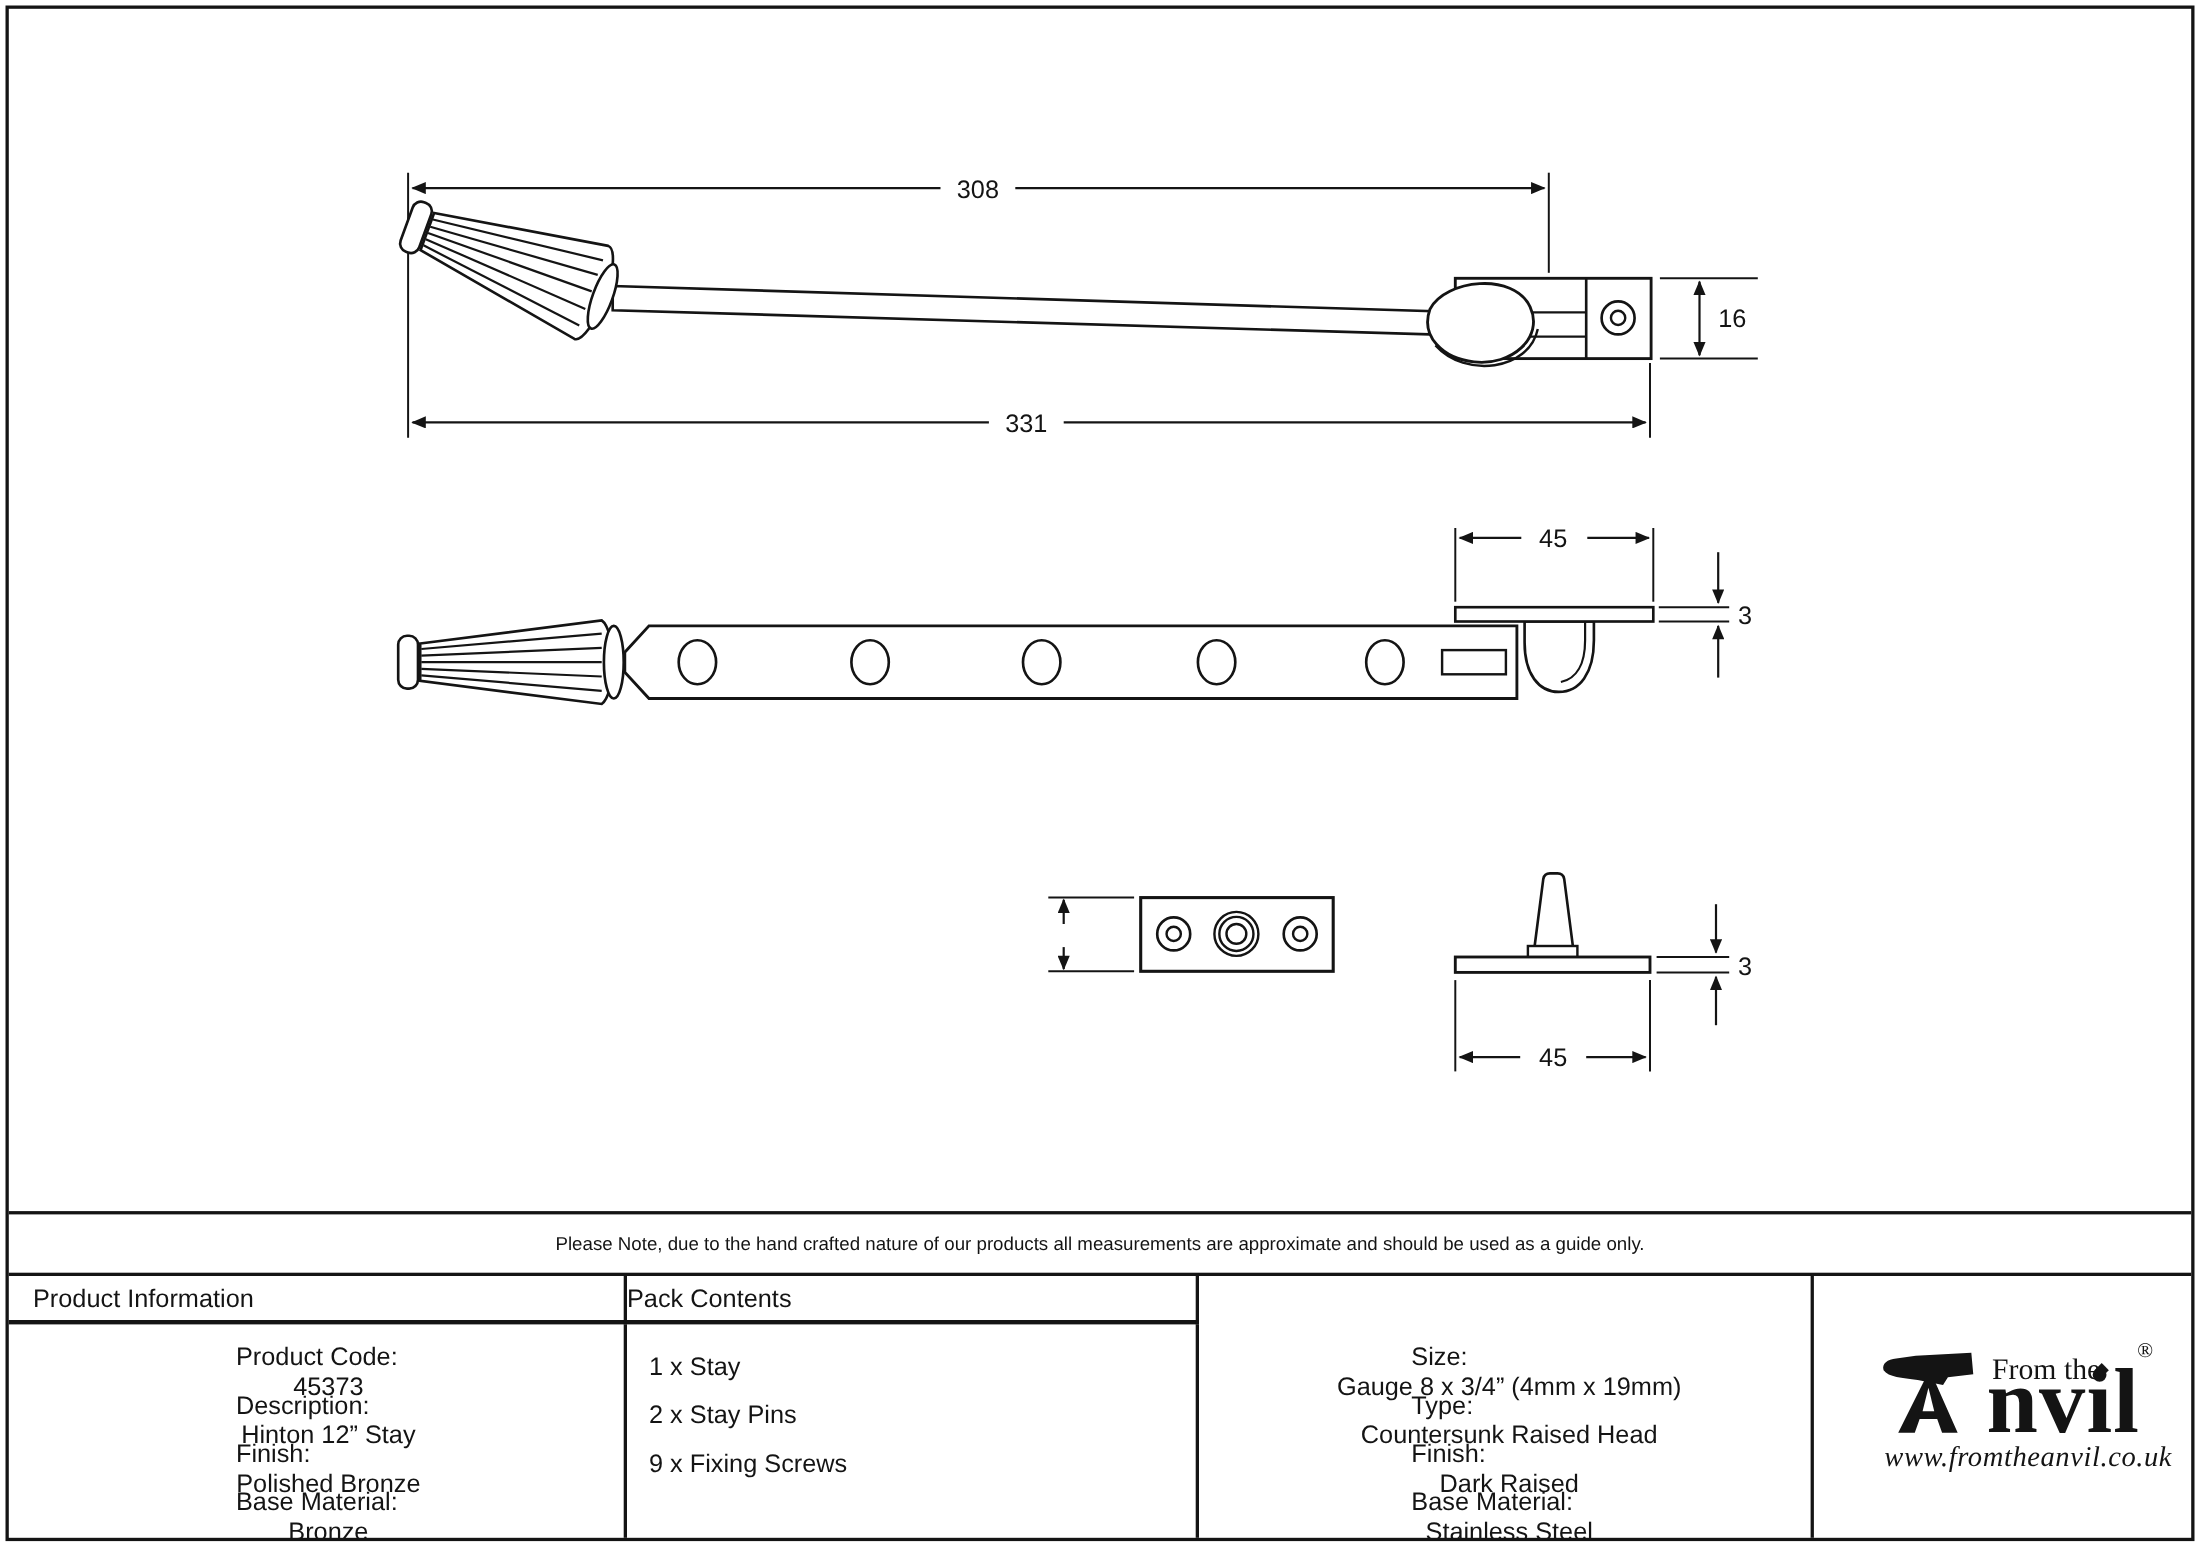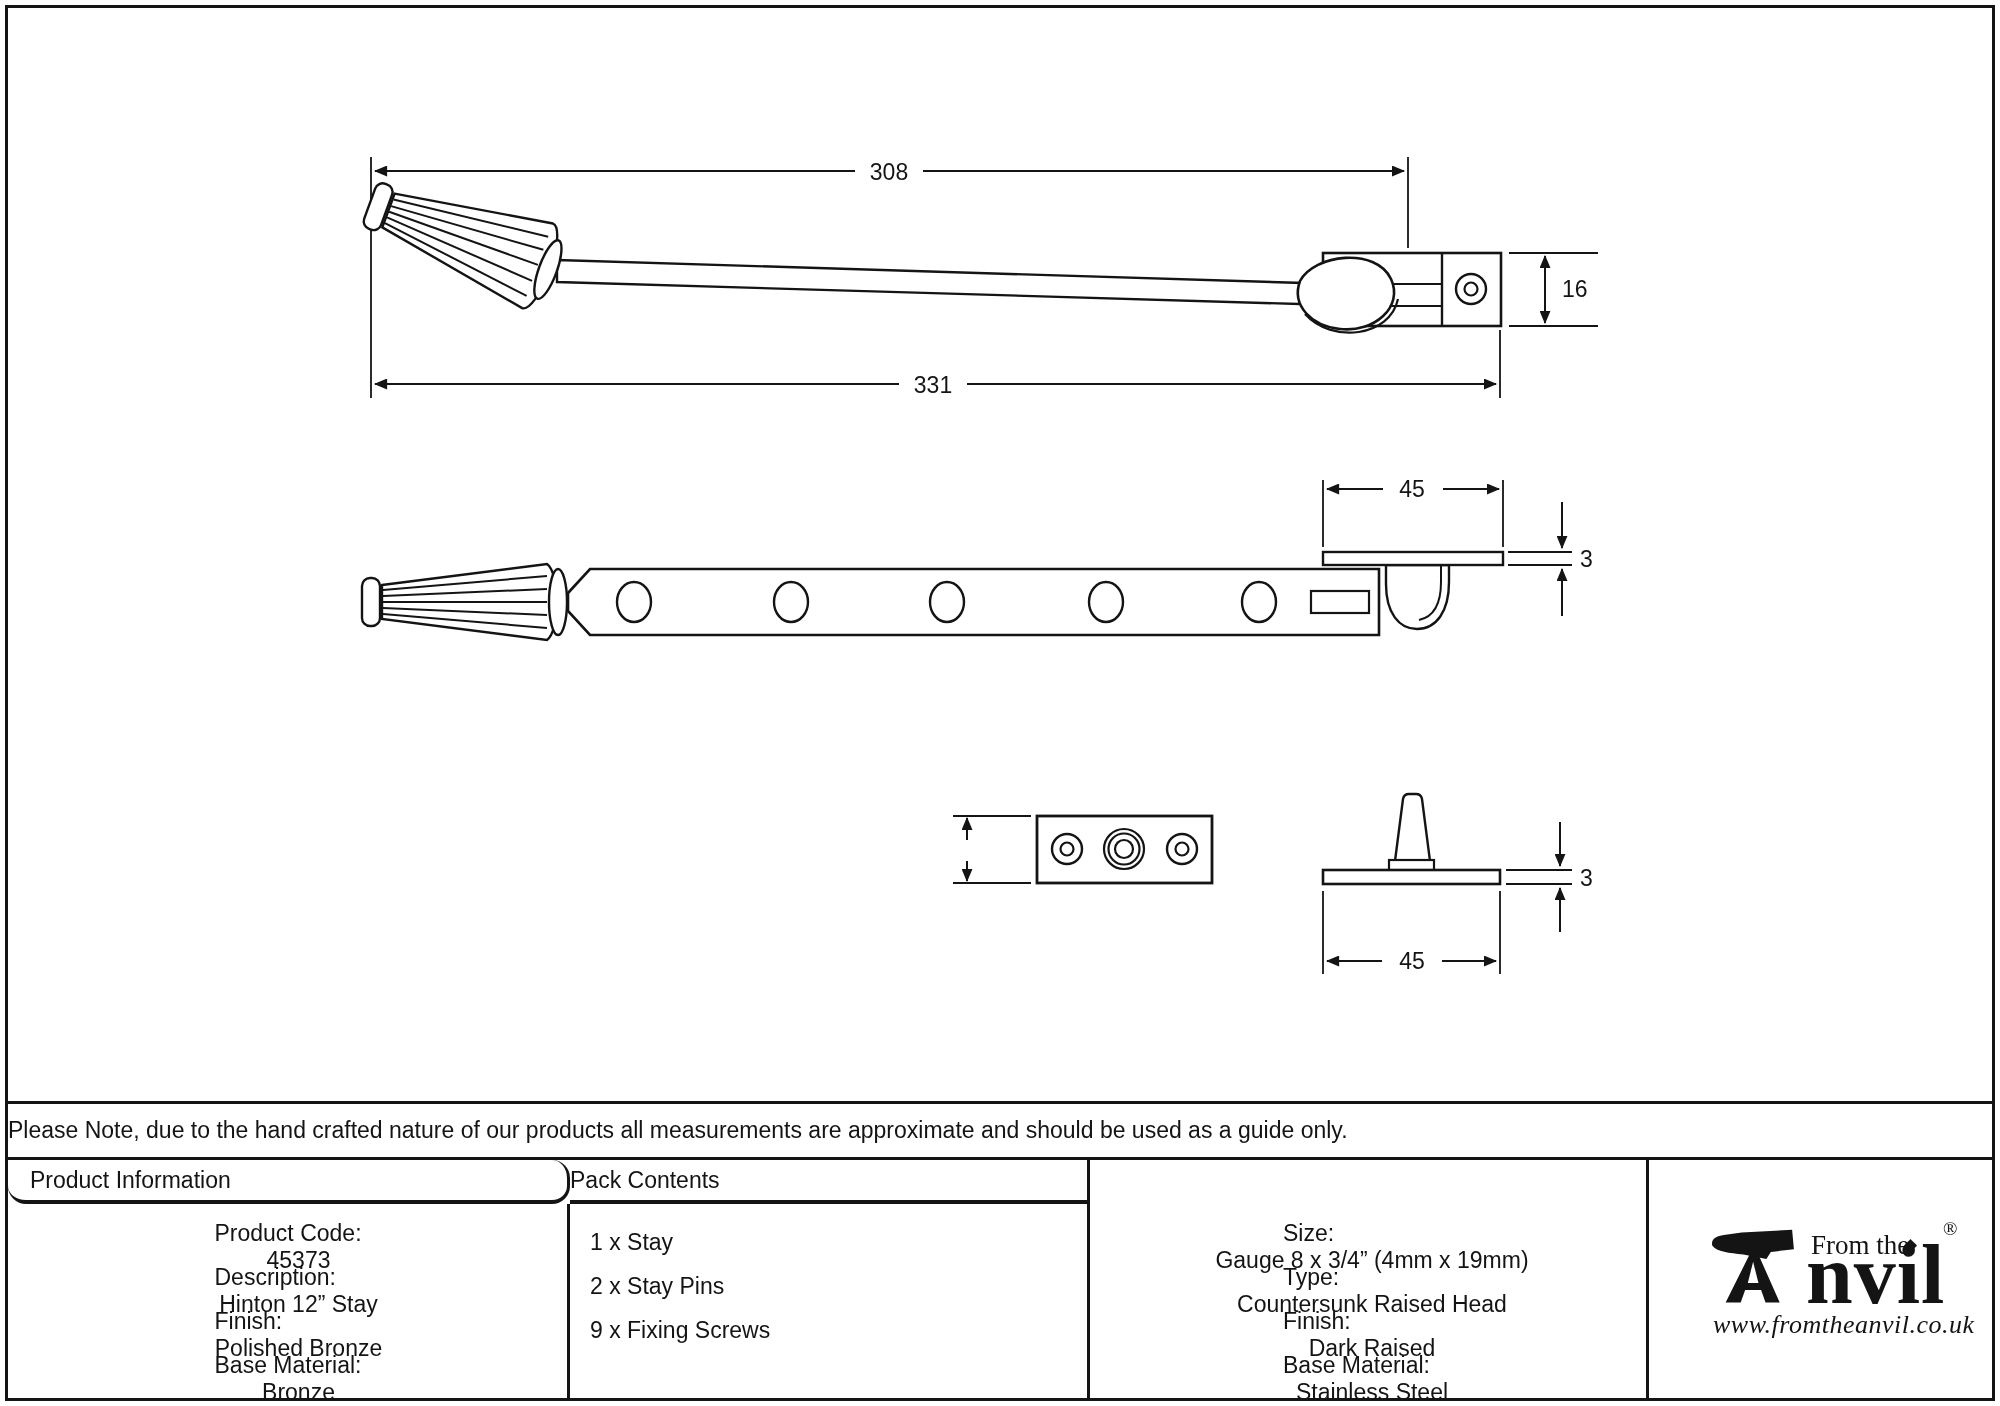--- a/index.html
+++ b/index.html
@@ -4,24 +4,24 @@
 <style>
   html,body{margin:0;padding:0;background:#fff;}
   .page{position:relative;width:2000px;height:1406px;background:#fff;color:#141414;
         font-family:"Liberation Sans",sans-serif;overflow:hidden;}
   .frame{position:absolute;inset:5px;border:3px solid #141414;pointer-events:none;}
   .drawing{position:absolute;left:0;top:0;}
 
   
   .note-row{position:absolute;left:8px;right:8px;top:1101px;height:59px;box-sizing:border-box;
             border-top:3px solid #141414;border-bottom:3px solid #141414;
-            display:flex;align-items:center;font-size:23px;}
+            display:flex;align-items:center;font-size:17px;justify-content:center;}
   .hdr{position:absolute;top:1160px;height:44px;box-sizing:border-box;display:flex;align-items:center;
        font-size:23px;border-bottom:4px solid #141414;background:#fff;}
-  .hdr.c1{left:8px;width:562px;border-right:3px solid #141414;padding-left:22px;border-radius:18px;}
+  .hdr.c1{left:8px;width:562px;border-right:3px solid #141414;padding-left:22px;}
   .hdr.c2{left:570px;width:520px;border-right:3px solid #141414;}
   .hdr.c3{left:1090px;width:556px;padding-left:20px;}
   .bodyc{position:absolute;top:1204px;height:194px;box-sizing:border-box;font-size:23px;padding-top:16px;}
   .bodyc.c1{left:8px;width:562px;border-right:3px solid #141414;padding-left:22px;}
   .bodyc.c2{left:570px;width:520px;border-right:3px solid #141414;padding-left:20px;}
   .bodyc.c3{left:1090px;width:556px;padding-left:8px;}
   .kv{display:flex;height:44px;align-items:center;flex-direction:column;}
   .kv .k{width:168px;flex:none;}
   .bodyc.c3 .kv .k{width:178px;}
   .pc-item{height:44px;display:flex;align-items:center;}

